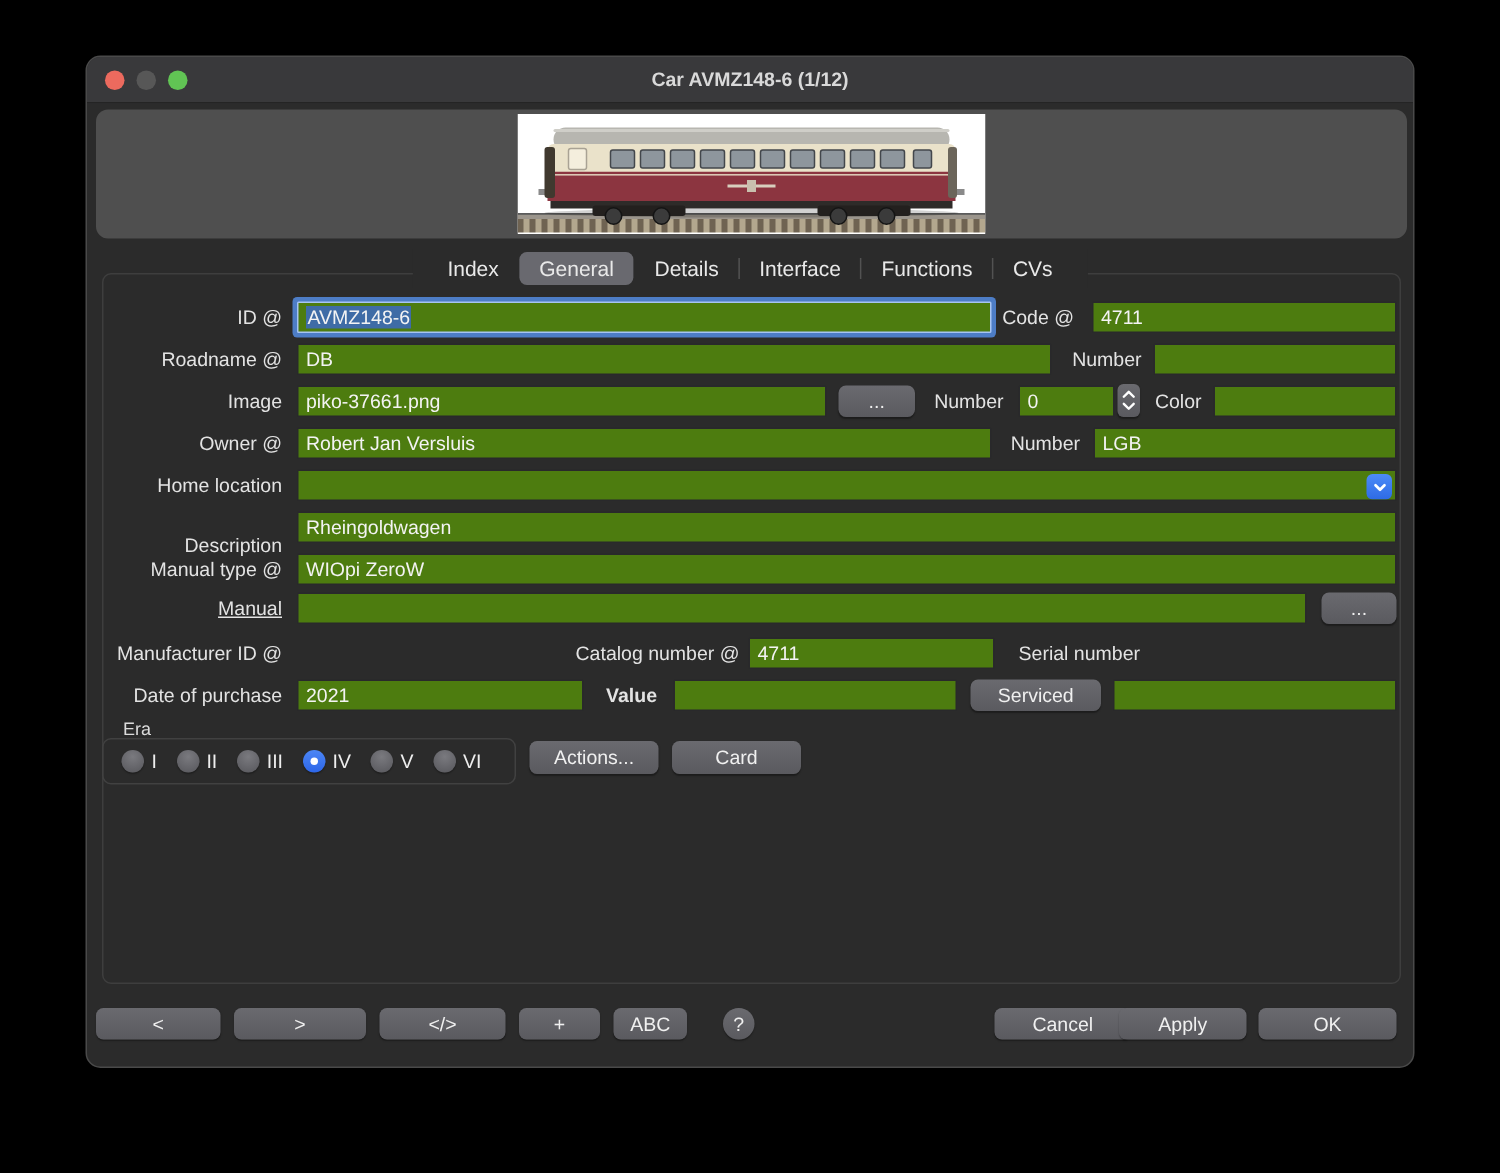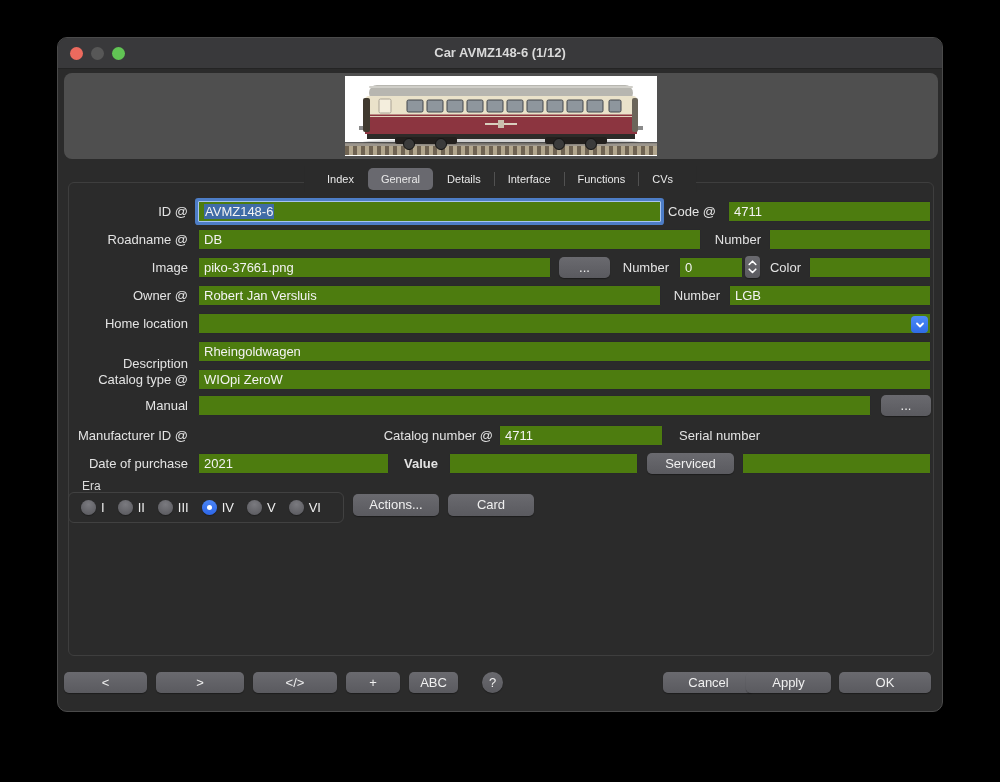--- a/index.html
+++ b/index.html
@@ -20,21 +20,21 @@
   .lights{position:absolute;left:12px;top:9px;display:flex;gap:8px;}
   .light{width:13px;height:13px;border-radius:50%;display:inline-block;}
   .light.red{background:#ec6a5e;}
   .light.gray{background:#575757;}
   .light.green{background:#61c454;}
   .title{text-align:center;line-height:30px;font-weight:bold;font-size:13px;color:#d9d9d9;}
   
   .image-panel{position:absolute;left:6px;top:35px;width:874px;height:86px;background:#4f4f4f;border-radius:8px;display:flex;align-items:center;justify-content:center;}
   
   .tabs{position:absolute;top:128px;left:50%;transform:translateX(-50%);display:flex;align-items:center;height:26px;background:#2b2b2b;padding:0 10px;z-index:3;}
-  .tab{padding:0 13px;font-size:11px;color:#e9e9e9;line-height:22px;border-radius:5px;white-space:nowrap;}
+  .tab{padding:0 13px;font-size:14px;color:#e9e9e9;line-height:22px;border-radius:5px;white-space:nowrap;}
   .tab.selected{background:#69696f;}
   .tab-div{width:1px;height:14px;background:#525252;}
   
   .groupbox{position:absolute;left:10px;top:144px;width:866px;height:474px;border:1px solid #3e3e3e;border-radius:6px;box-sizing:border-box;}
   
   .lbl{position:absolute;left:6px;width:124px;text-align:right;font-size:13px;color:#e3e3e3;line-height:21px;white-space:nowrap;}
   .mlbl{position:absolute;text-align:right;font-size:13px;color:#e3e3e3;line-height:21px;white-space:nowrap;}
   
   .field{
     position:absolute;height:21px;background:#4d7c0f;border:1px solid #29292b;
@@ -70,21 +70,21 @@
   .l-image{top:219px;} .f-image{left:140px;top:219px;width:353px;}
   .b-image{left:501px;top:219px;width:51px;}
   .l-number2{left:557px;top:219px;width:54px;} .f-number2{left:621px;top:219px;width:64px;}
   .stp{left:687px;top:218px;}
   .l-color{left:705px;top:219px;width:38px;} .f-color{left:751px;top:219px;width:122px;}
   .l-owner{top:247px;} .f-owner{left:140px;top:247px;width:463px;}
   .l-coupler{left:611px;top:247px;width:51px;} .f-coupler{left:671px;top:247px;width:202px;}
   .l-home{top:275px;} .f-home{left:140px;top:275px;width:733px;}
   .l-desc{top:303px;margin-top:12px;} .f-desc{left:140px;top:303px;width:733px;}
   .l-decoder{top:331px;} .f-decoder{left:140px;top:331px;width:733px;}
-  .l-manual{top:357px;} .f-manual{left:140px;top:357px;width:673px;}
+  .l-manual{top:357px;text-decoration:underline;} .f-manual{left:140px;top:357px;width:673px;}
   .b-manual{left:823px;top:357px;width:50px;}
   .l-manu{top:387px;} .f-manu{left:140px;top:387px;width:165px;}
   .l-catalog{left:310px;top:387px;width:125px;} .f-catalog{left:441px;top:387px;width:164px;}
   .l-serial{left:612px;top:387px;width:90px;} .f-serial{left:711px;top:387px;width:162px;}
   .l-date{top:415px;} .f-date{left:140px;top:415px;width:191px;}
   .l-value{left:336px;top:415px;width:44px;font-weight:bold;} .f-value{left:391px;top:415px;width:189px;}
   .b-serviced{left:589px;top:415px;width:87px;} .f-serviced{left:684px;top:415px;width:189px;}
   .b-actions{left:295px;top:456px;width:86px;}
   .b-card{left:390px;top:456px;width:86px;}
   .b-prev{left:6px;top:634px;width:83px;}
@@ -214,21 +214,21 @@
     <span class="combo-btn">
       <svg width="10" height="10" viewBox="0 0 10 10">
           <path d="M2 3.5 L5 6.5 L8 3.5" stroke="#fff" stroke-width="1.8" fill="none" stroke-linecap="round" stroke-linejoin="round"></path>
         </svg>
     </span>
   </div>
 
   <div class="lbl l-desc">Description</div>
   <div class="field f-desc">Rheingoldwagen</div>
 
-  <div class="lbl l-decoder">Catalog type @</div>
+  <div class="lbl l-decoder">Manual type @</div>
   <div class="field f-decoder">WIOpi ZeroW</div>
 
   <div class="lbl l-manual">Manual</div>
   <div class="field f-manual"></div>
   <div class="btn b-manual">...</div>
 
   <div class="lbl l-manu">Manufacturer ID @</div>
   <div class="mlbl l-catalog">Catalog number @</div>
   <div class="field f-catalog">4711</div>
   <div class="mlbl l-serial">Serial number</div>

